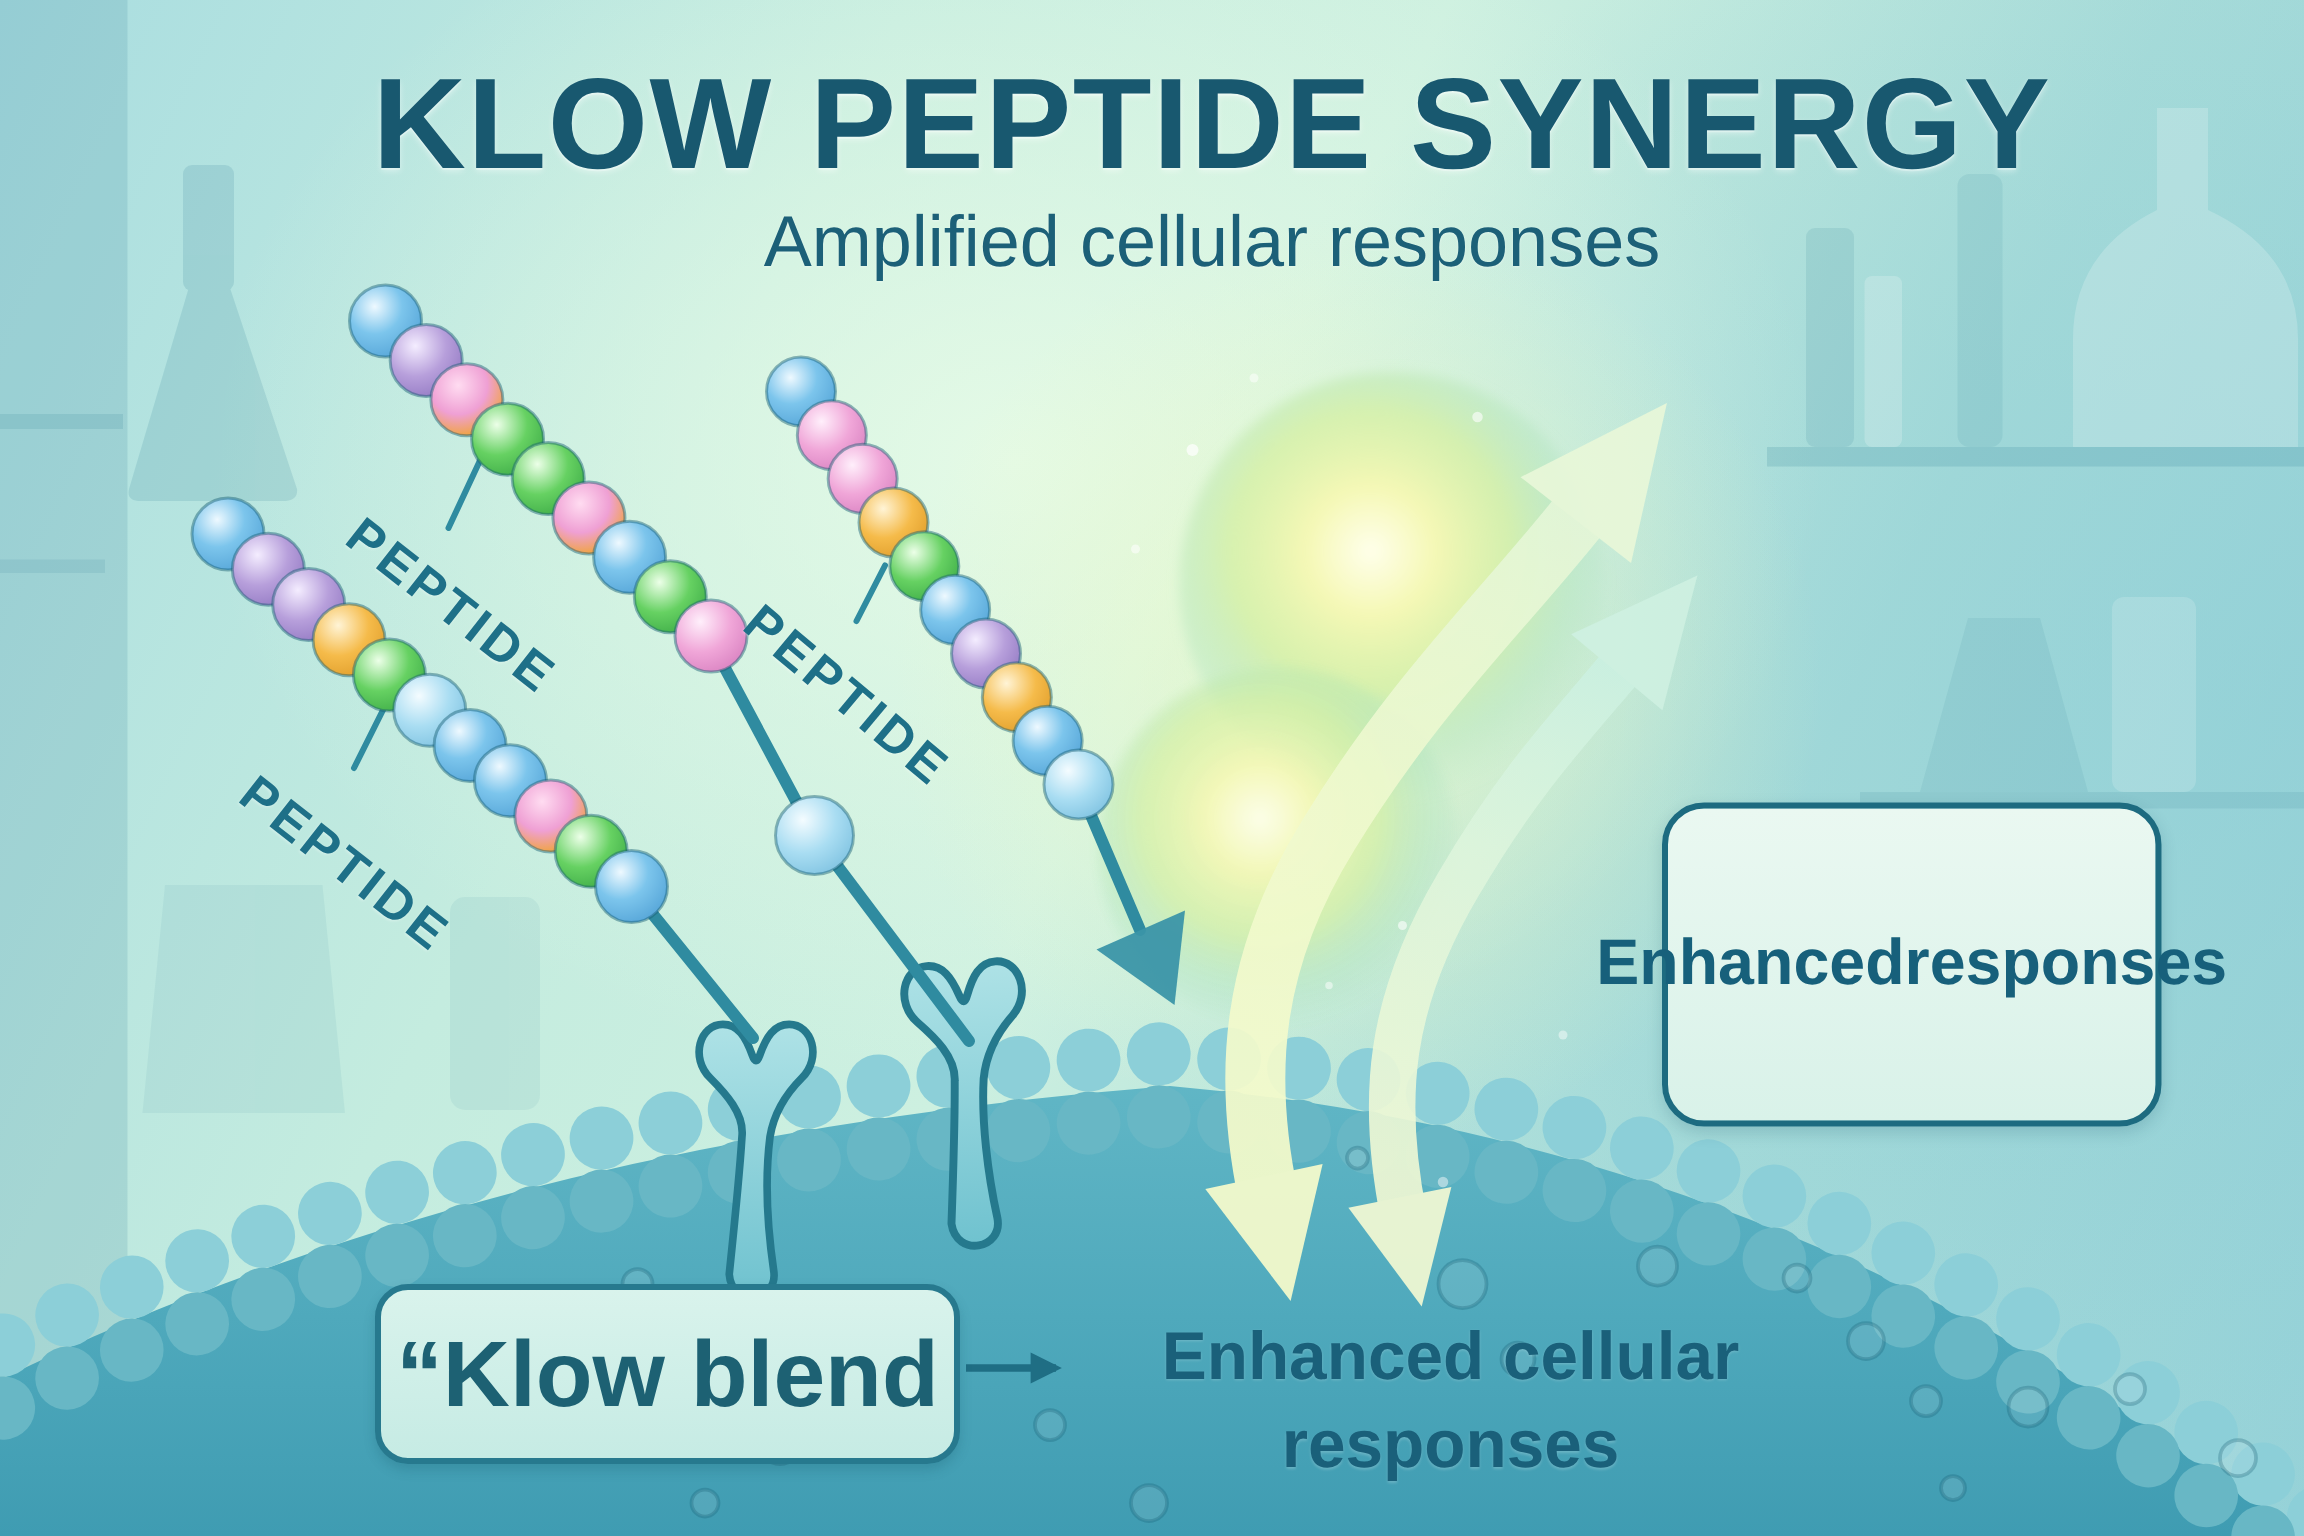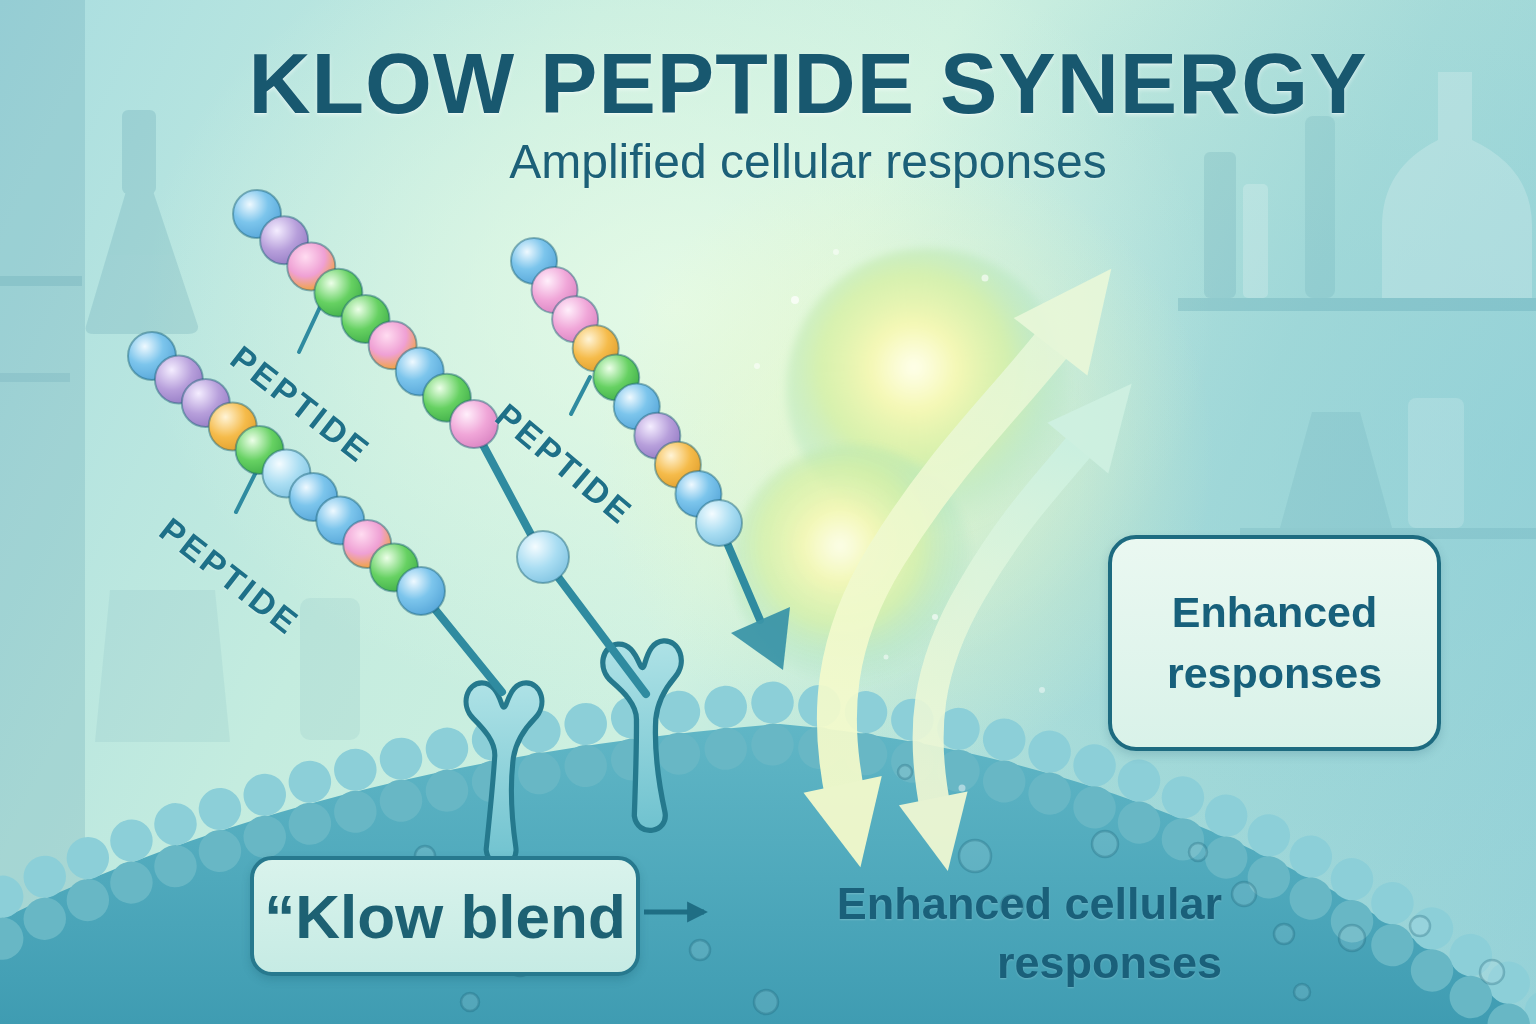--- a/index.html
+++ b/index.html
@@ -27,34 +27,34 @@
     position:absolute;font-size:34px;font-weight:700;letter-spacing:3px;color:#1e7088;
     transform-origin:left top;text-shadow:0 1px 2px rgba(255,255,255,.35);
   }
   .pl1{left:247px;top:338px;transform:rotate(38deg);}
   .pl2{left:176px;top:510px;transform:rotate(38deg);}
   .pl3{left:513px;top:396px;transform:rotate(40deg);}
   .result-box{
     position:absolute;left:1108px;top:535px;width:325px;height:208px;
     background:linear-gradient(180deg,#eaf8f1 0%,#d9f2e9 100%);
     border:4px solid #1d6b80;border-radius:28px;
-    display:flex;flex-direction:column;align-items:center;justify-content:center;
+    display:flex;align-items:center;justify-content:center;
     box-shadow:0 4px 10px rgba(20,80,100,.18);
   }
   .result-box span{display:block;font-size:43px;font-weight:700;color:#17607b;line-height:1.42;}
   .klow-box{
     position:absolute;left:250px;top:856px;width:382px;height:112px;
     background:linear-gradient(180deg,#d9f3ec 0%,#c6ebe4 100%);
     border:4px solid #27798e;border-radius:22px;
     display:flex;align-items:center;justify-content:center;
     box-shadow:0 4px 8px rgba(20,80,100,.22);
   }
   .klow-box span{font-size:62px;font-weight:700;color:#1d6173;}
   .bottom-caption{
-    position:absolute;left:712px;top:874px;width:510px;text-align:right;
+    position:absolute;left:712px;top:874px;width:510px;text-align:center;
     font-size:45px;font-weight:700;color:#1a607a;line-height:1.32;
     text-shadow:0 1px 2px rgba(255,255,255,.2);
   }
 </style>
 </head>
 <body>
 
 <div class="stage">
 
   <svg width="1536" height="1024" viewBox="0 0 1536 1024">

